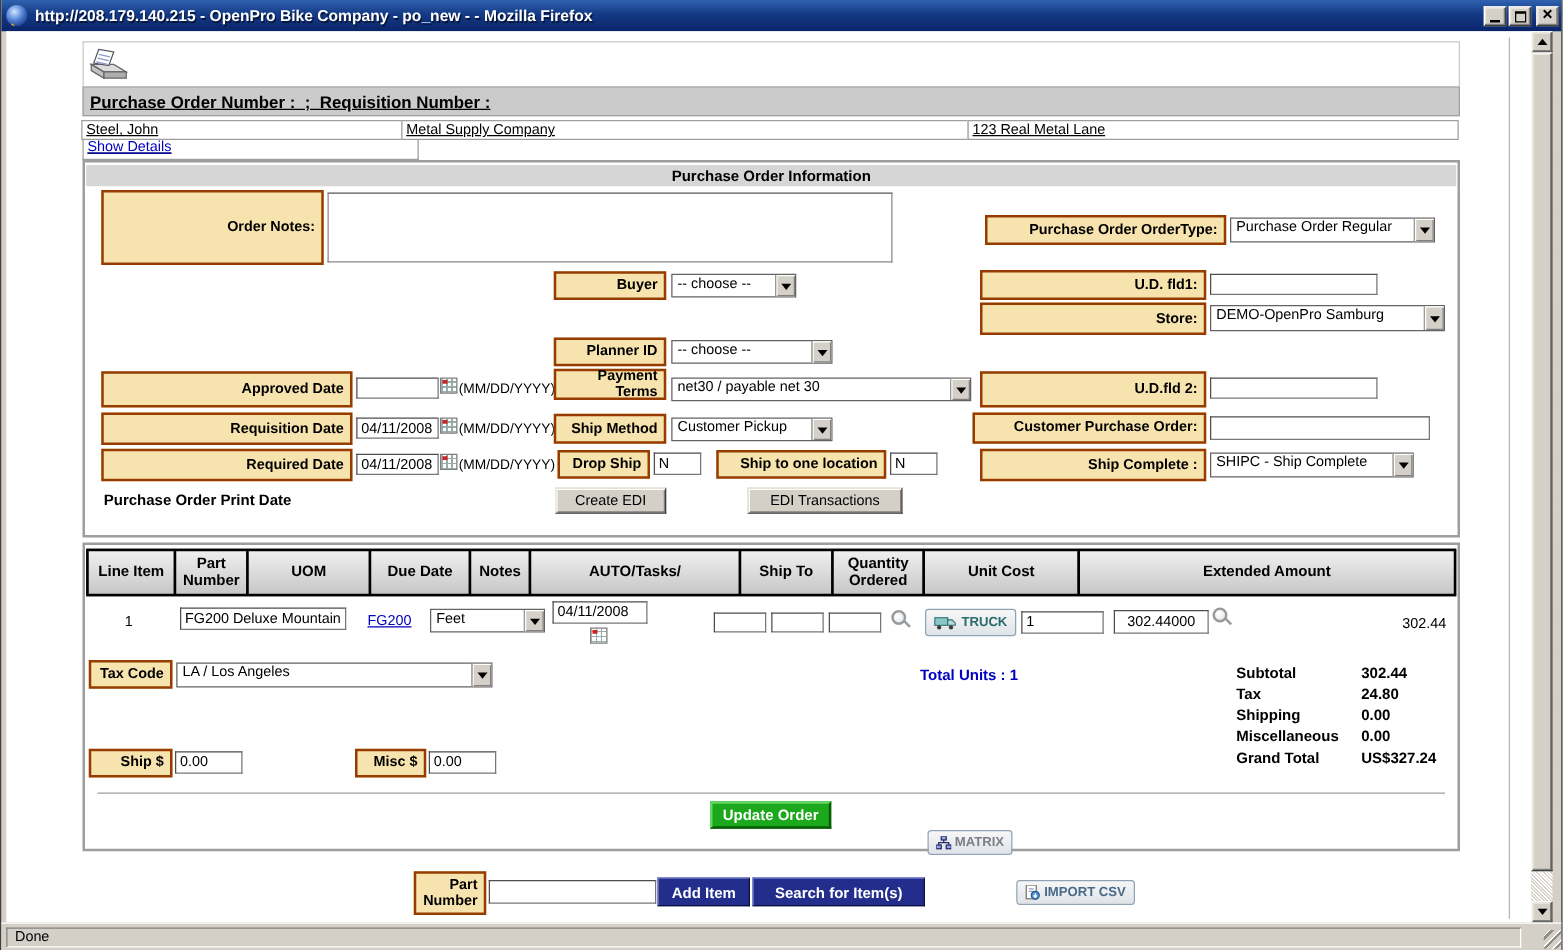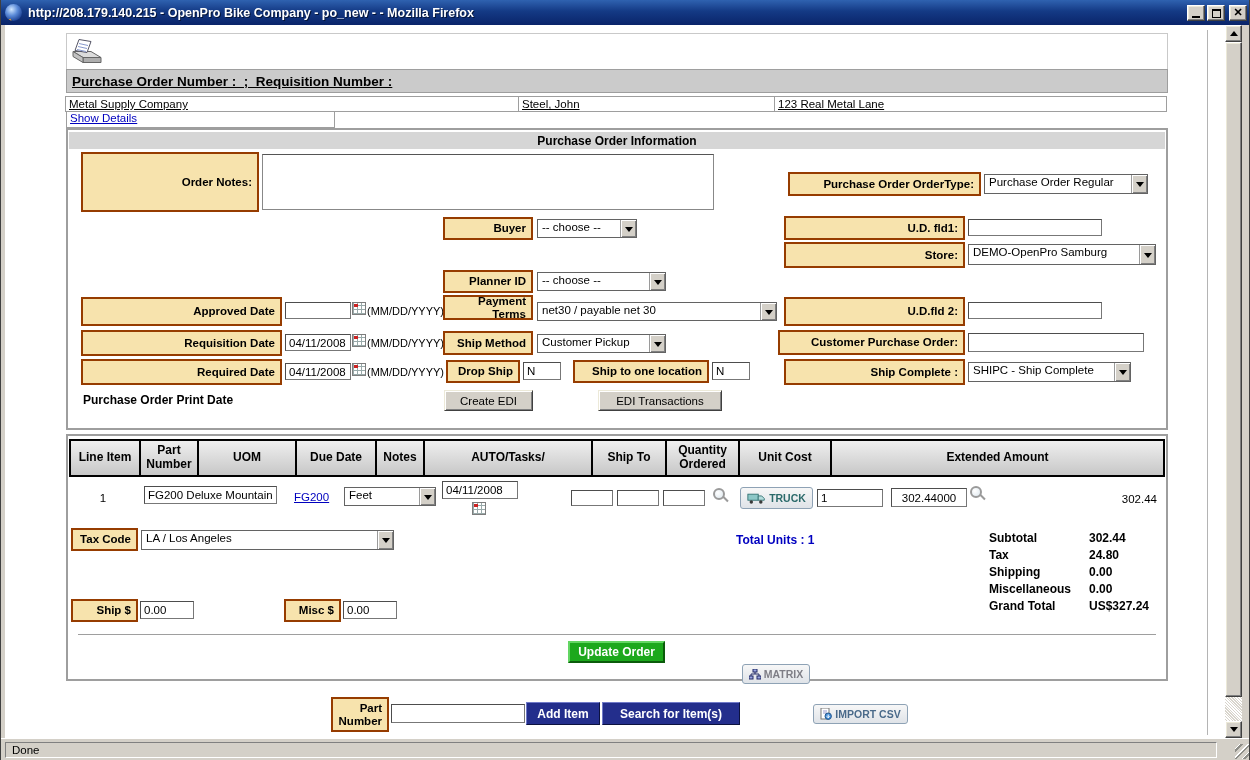--- a/index.html
+++ b/index.html
@@ -158,22 +158,22 @@
           <polygon points="12,20 30,20 30,25 12,25" fill="#aeaeae" stroke="#666"></polygon>
           <polygon points="2,14 12,20 12,25 2,19" fill="#c2c2c2" stroke="#666"></polygon>
           <polygon points="8,2 20,4 16,15 4,13" fill="#ffffff" stroke="#556"></polygon>
           <line x1="8" y1="6" x2="17" y2="8" stroke="#8899cc" stroke-width="1"></line>
           <line x1="7" y1="9" x2="16" y2="11" stroke="#8899cc" stroke-width="1"></line>
           <line x1="6" y1="12" x2="15" y2="14" stroke="#8899cc" stroke-width="1"></line>
         </svg>
       </div>
       <div id="rowB">Purchase Order Number :  ;  Requisition Number :</div>
       <div id="rowC">
+        <div class="cell" style="width:257px">Steel, John</div>
         <div class="cell" style="width:454px">Metal Supply Company</div>
-        <div class="cell" style="width:257px">Steel, John</div>
         <div class="cell" style="width:393px">123 Real Metal Lane</div>
       </div>
       <div id="rowD">
         <div class="cell" style="width:269px"><span class="link">Show Details</span></div>
       </div>
     </div>
 
     <div id="infobox">
       <div id="info-hdr">Purchase Order Information</div>
 
@@ -260,21 +260,21 @@
     <div id="itemsbox">
       <div id="thdr">
         <div class="thc" style="width:70px">Line Item</div>
         <div class="thc" style="width:58px">Part Number</div>
         <div class="thc" style="width:98px">UOM</div>
         <div class="thc" style="width:80px">Due Date</div>
         <div class="thc" style="width:48px">Notes</div>
         <div class="thc" style="width:168px">AUTO/Tasks/</div>
         <div class="thc" style="width:74px">Ship To</div>
         <div class="thc" style="width:73px">Quantity Ordered</div>
-        <div class="thc" style="width:92px">Unit Cost</div>
+        <div class="thc" style="width:124px">Unit Cost</div>
         <div class="thc" style="flex:1">Extended Amount</div>
       </div>
 
       <div class="abs" style="left:0;top:56px;width:70px;text-align:center;font-size:11.5px">1</div>
       <input class="ti" style="left: 76px; top: 50px; width: 133px; height: 18px;" value="FG200 Deluxe Mountain">
       <span class="abs link" style="left:226px;top:55px">FG200</span>
       <div class="sel" style="left:276px;top:51px;width:92px;height:19px">
         <span class="sv">Feet</span>
           <span class="sa"></span>
       </div>

